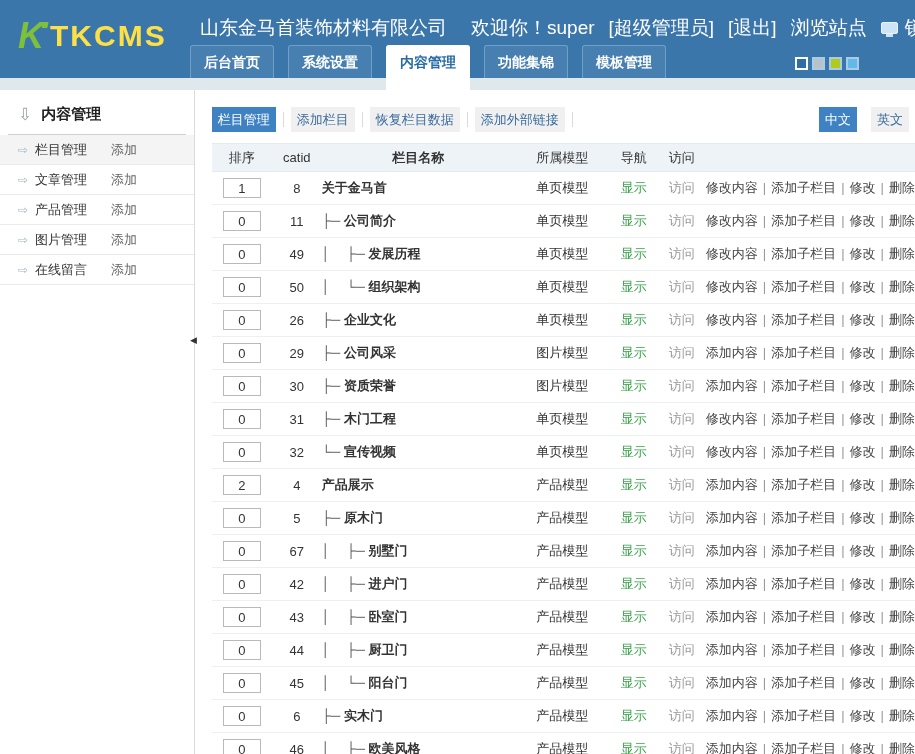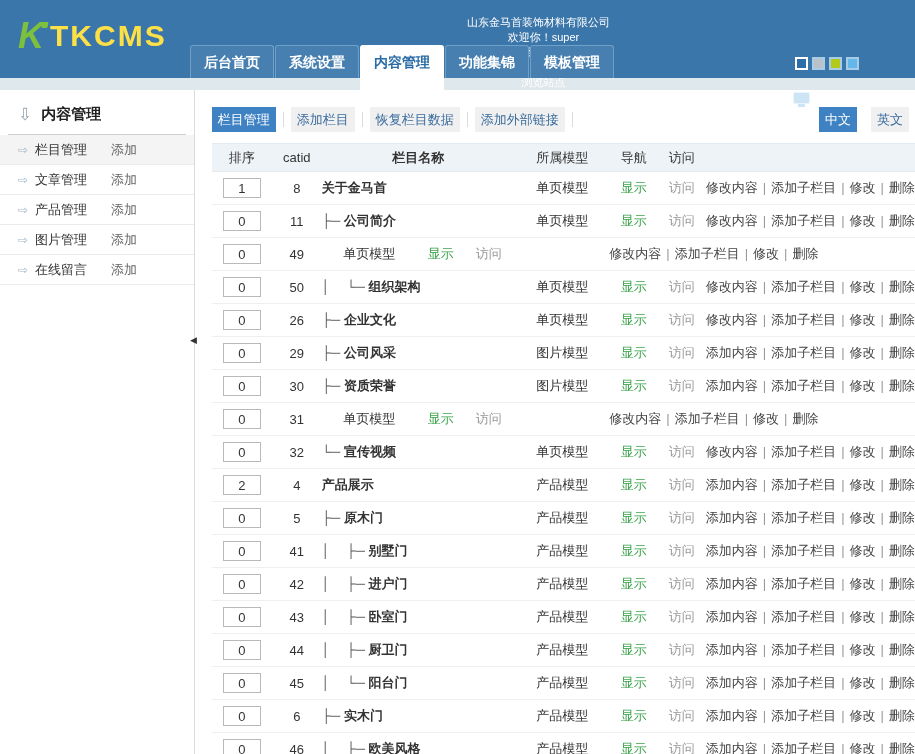--- a/index.html
+++ b/index.html
@@ -6,30 +6,30 @@
   html,body { width:915px; height:754px; overflow:hidden; background:#fff;
     font-family:"Liberation Sans","DejaVu Sans",sans-serif; }
 
   
   .header { position:relative; height:90px; background:#3b76aa; }
   .header-strip { position:absolute; left:0; bottom:0; width:100%; height:12px; background:#dfe8ec; z-index:1; }
   .logo { position:absolute; left:18px; top:18px; display:flex; align-items:center; z-index:2; }
   .logo-k { color:#7cc03c; font-weight:bold; font-style:italic; font-size:36px; line-height:36px; margin-right:6px; position:relative; }
   .logo-k::after { content:""; position:absolute; right:-4px; top:4px; width:6px; height:6px; background:#7cc03c; border-radius:1px; transform:skewX(-12deg); }
   .logo-text { color:#fde047; font-weight:bold; font-size:30px; letter-spacing:2px; }
-  .header-top { position:absolute; left:200px; top:15px; right:14px; display:flex; align-items:center; font-size:11px; color:#fff; z-index:2;flex-direction:column; }
+  .header-top { position:absolute; left:200px; top:15px; right:14px; display:flex; align-items:center; font-size:19px; color:#fff; z-index:2; }
   .header-top .gap { margin-right:14px; white-space:nowrap; }
   .header-top .company { margin-right:24px; }
   .header-right { margin-left:auto; display:flex; align-items:center; }
   .monitor-icon { display:inline-block; width:17px; height:12px; background:#cde4f5; border:1px solid #eaf4fc; border-radius:2px; position:relative; margin-right:7px; }
   .monitor-icon::after { content:""; position:absolute; left:4px; bottom:-4px; width:7px; height:3px; background:#cde4f5; }
   .header-right .hbtn { margin-right:18px; cursor:pointer; white-space:nowrap; }
   .header-right .hbtn:last-child { margin-right:0; }
 
-  .tabs { position:absolute; left:190px; top:45px; display:flex; gap:1px; z-index:2; align-items:flex-start; }
+  .tabs { position:absolute; left:190px; top:45px; display:flex; gap:14px; z-index:2; align-items:flex-start; }
   .tab { height:33px; line-height:32px; padding:0 13px; background:#477fb0; border:1px solid #6ea0c8; border-bottom:none;
     border-radius:3px 3px 0 0; color:#fff; font-weight:bold; font-size:14px; cursor:pointer; white-space:nowrap; }
   .tab.active { background:#fff; color:#2a6ca5; height:45px; border-color:#fff; }
 
   .swatches { position:absolute; left:795px; top:57px; display:flex; gap:4px; z-index:2; }
   .swatch { width:13px; height:13px; border:2px solid #a8cce6; cursor:pointer; }
   .swatch.active { border-color:#fff; }
 
   
   .content { display:flex; height:664px; position:relative; }
@@ -245,20 +245,23 @@
           <div class="c-actions">
             <span class="act-link">修改内容</span><span class="sep2">|</span><span class="act-link">添加子栏目</span><span class="sep2">|</span><span class="act-link">修改</span><span class="sep2">|</span><span class="act-link">删除</span>
           </div>
         </div>
 
         <div class="trow">
           <div class="c-sort">
             <input class="sort-input" value="0" style="">
           </div>
           <div class="c-catid">49</div>
+          <div class="c-name">
+            <span class="tree">│　 ├─ </span><span>发展历程</span>
+          </div>
           <div class="c-model">单页模型</div>
           <div class="c-nav">
             <span class="link-green">显示</span>
           </div>
           <div class="c-visit">
             <span class="link-gray">访问</span>
           </div>
           <div class="c-actions">
             <span class="act-link">修改内容</span><span class="sep2">|</span><span class="act-link">添加子栏目</span><span class="sep2">|</span><span class="act-link">修改</span><span class="sep2">|</span><span class="act-link">删除</span>
           </div>
@@ -342,20 +345,23 @@
           <div class="c-actions">
             <span class="act-link">添加内容</span><span class="sep2">|</span><span class="act-link">添加子栏目</span><span class="sep2">|</span><span class="act-link">修改</span><span class="sep2">|</span><span class="act-link">删除</span>
           </div>
         </div>
 
         <div class="trow">
           <div class="c-sort">
             <input class="sort-input" value="0" style="">
           </div>
           <div class="c-catid">31</div>
+          <div class="c-name">
+            <span class="tree">├─ </span><span>木门工程</span>
+          </div>
           <div class="c-model">单页模型</div>
           <div class="c-nav">
             <span class="link-green">显示</span>
           </div>
           <div class="c-visit">
             <span class="link-gray">访问</span>
           </div>
           <div class="c-actions">
             <span class="act-link">修改内容</span><span class="sep2">|</span><span class="act-link">添加子栏目</span><span class="sep2">|</span><span class="act-link">修改</span><span class="sep2">|</span><span class="act-link">删除</span>
           </div>
@@ -418,21 +424,21 @@
           </div>
           <div class="c-actions">
             <span class="act-link">添加内容</span><span class="sep2">|</span><span class="act-link">添加子栏目</span><span class="sep2">|</span><span class="act-link">修改</span><span class="sep2">|</span><span class="act-link">删除</span>
           </div>
         </div>
 
         <div class="trow">
           <div class="c-sort">
             <input class="sort-input" value="0" style="">
           </div>
-          <div class="c-catid">41</div>
+          <div class="c-catid">67</div>
           <div class="c-name">
             <span class="tree">│　 ├─ </span><span>别墅门</span>
           </div>
           <div class="c-model">产品模型</div>
           <div class="c-nav">
             <span class="link-green">显示</span>
           </div>
           <div class="c-visit">
             <span class="link-gray">访问</span>
           </div>

